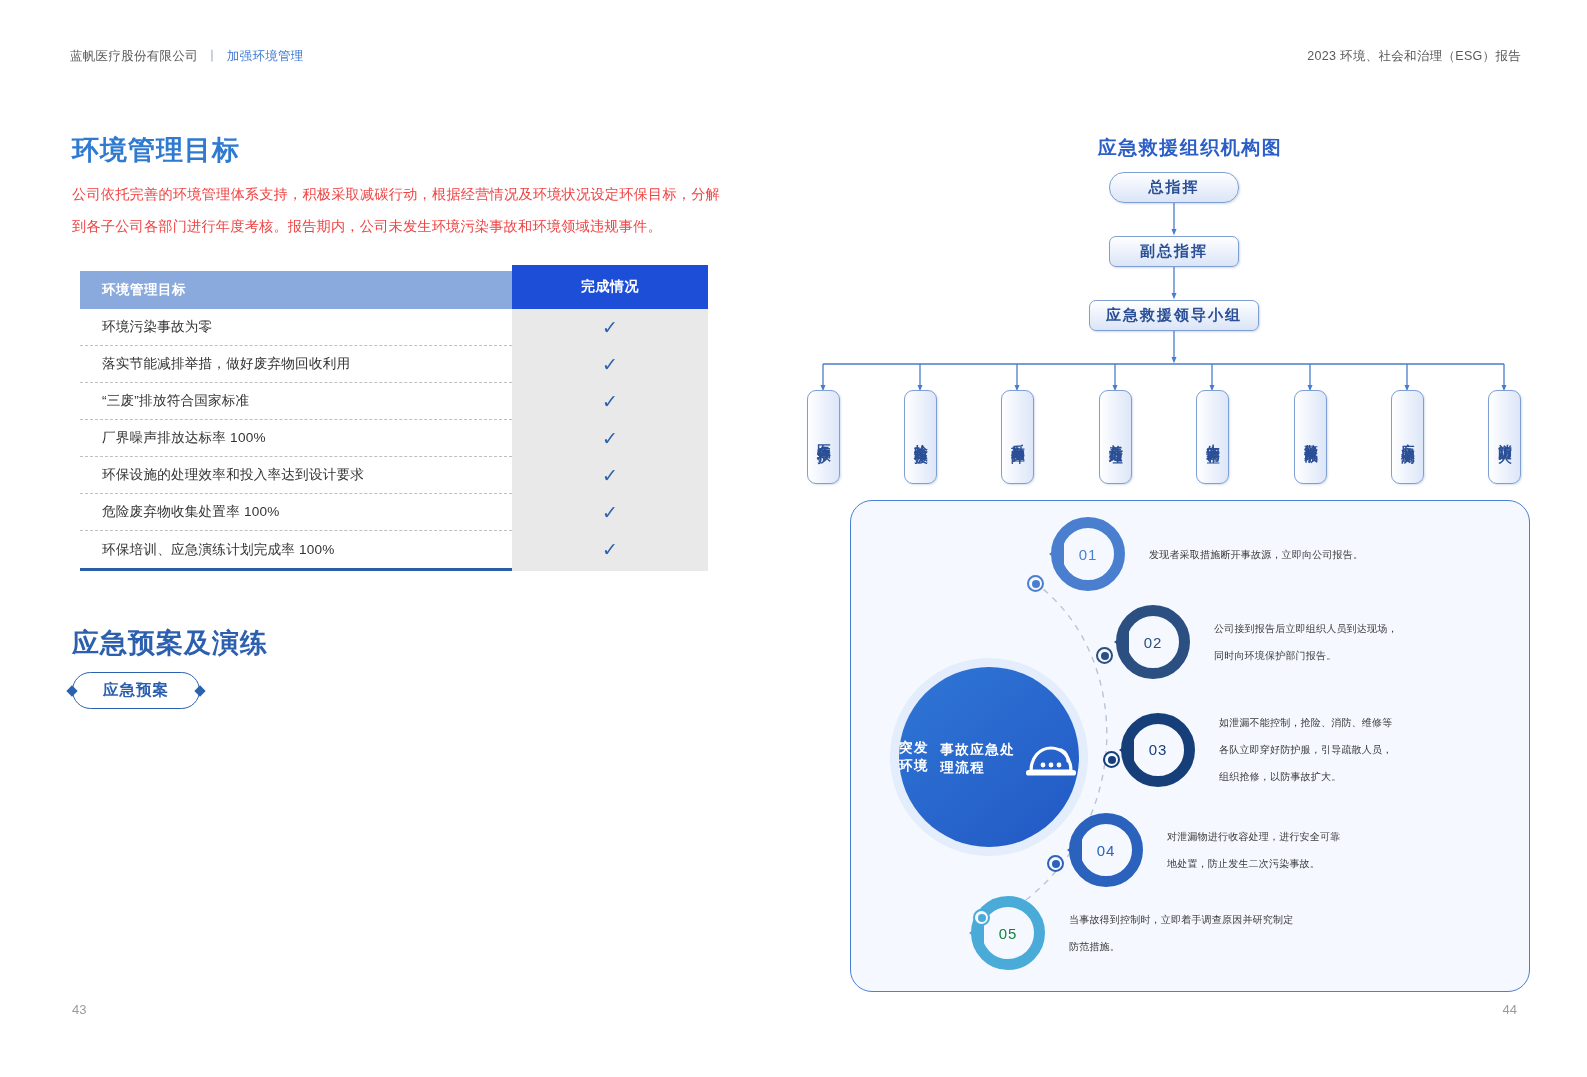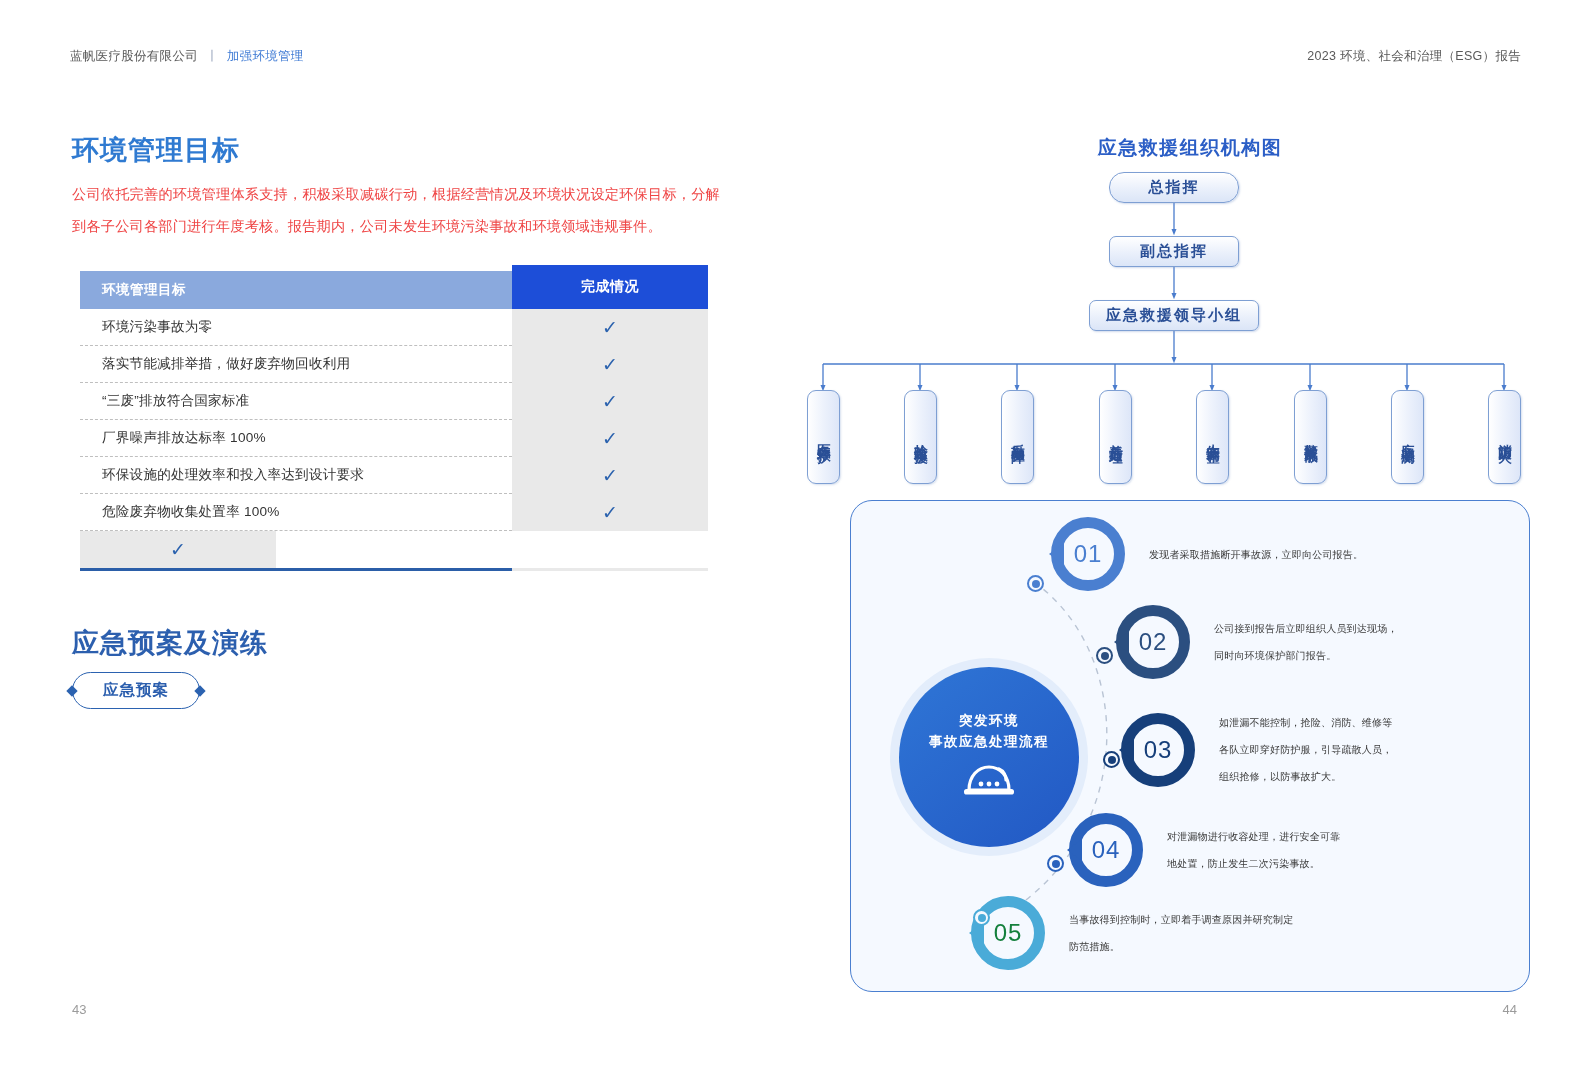--- a/index.html
+++ b/index.html
@@ -118,32 +118,32 @@
     background:#f5f9ff; border:1.4px solid #4a7fd0; border-radius:22px;
     overflow:hidden;
   }
   .flow-svg { position:absolute; left:0; top:0; width:680px; height:492px; }
 
   .hub {
     position:absolute; left:48px; top:166px; width:180px; height:180px;
     border-radius:50%;
     background:linear-gradient(140deg,#2f76d6 0%,#2258c4 100%);
     box-shadow:0 0 0 9px #e3edfb;
-    display:flex; flex-direction:column; align-items:center; justify-content:center;
+    display:flex; align-items:center; justify-content:center;
     color:#fff;
   }
   .hub-t1 { font-size:13.5px; font-weight:bold; letter-spacing:1.5px; }
   .hub-t2 { font-size:13.5px; font-weight:bold; letter-spacing:1.5px; margin-top:3px; }
   .hub-icon { margin-top:9px; }
 
   .step { position:absolute; display:flex; align-items:center; }
   .step-ring {
     position:relative; width:74px; height:74px; border-radius:50%;
     display:flex; align-items:center; justify-content:center;
-    font-size:24px; letter-spacing:1px; background:#f5f9ff;
+    font-size:15px; letter-spacing:1px; background:#f5f9ff;
     flex:0 0 auto;
   }
   .step-ring .tail {
     position:absolute; left:-13px; top:50%; margin-top:-11px;
     width:0; height:0; border-top:11px solid transparent;
     border-bottom:11px solid transparent;
   }
   .step-text {
     font-size:10px; color:#3a3a3a; line-height:27px; letter-spacing:.2px;
     margin-left:24px; white-space:pre-line;
@@ -191,20 +191,21 @@
           </div>
           <div class="trow">
             <div class="c1">环保设施的处理效率和投入率达到设计要求</div>
             <div class="c2">✓</div>
           </div>
           <div class="trow">
             <div class="c1">危险废弃物收集处置率 100%</div>
             <div class="c2">✓</div>
           </div>
           <div class="trow">
+            <div class="c1">环保培训、应急演练计划完成率 100%</div>
             <div class="c2">✓</div>
           </div>
         </div>
       <div style="display:flex;">
         <div class="tbl-underline"></div>
         <div style="width:196px;height:2.5px;background:#e9e9e9;"></div>
       </div>
     </div>
 
     <div style="position:absolute; left:72px; top:625px;">

